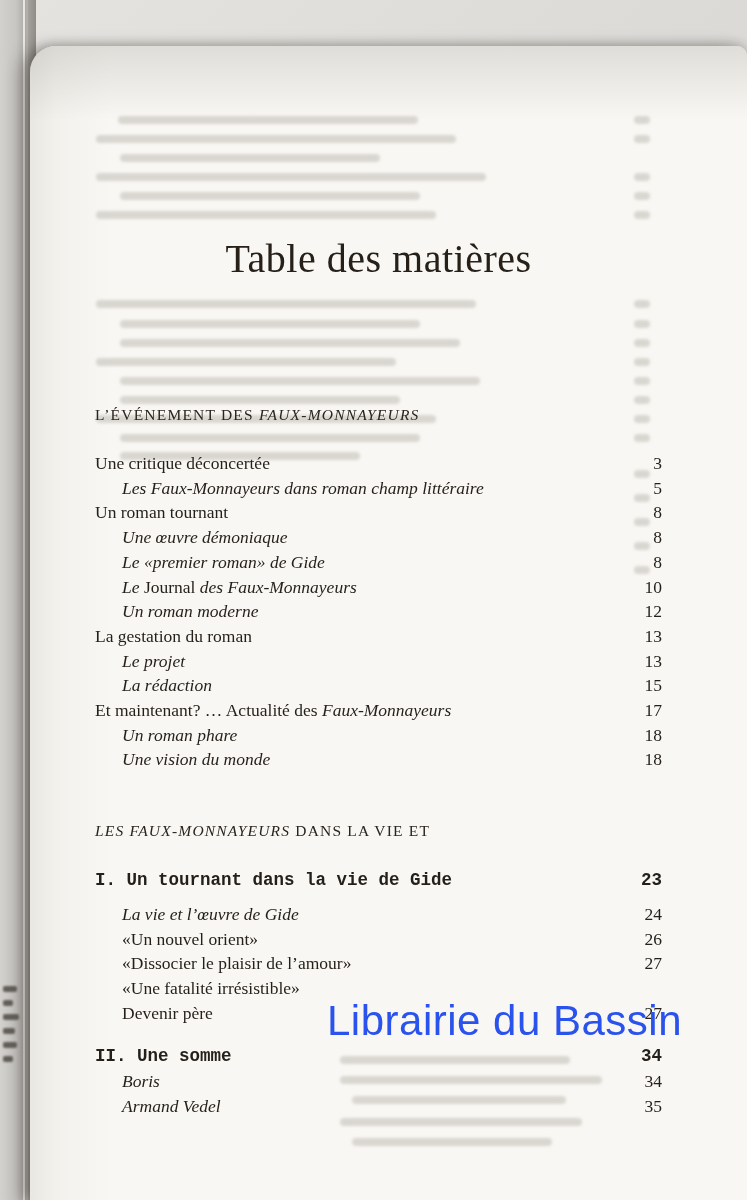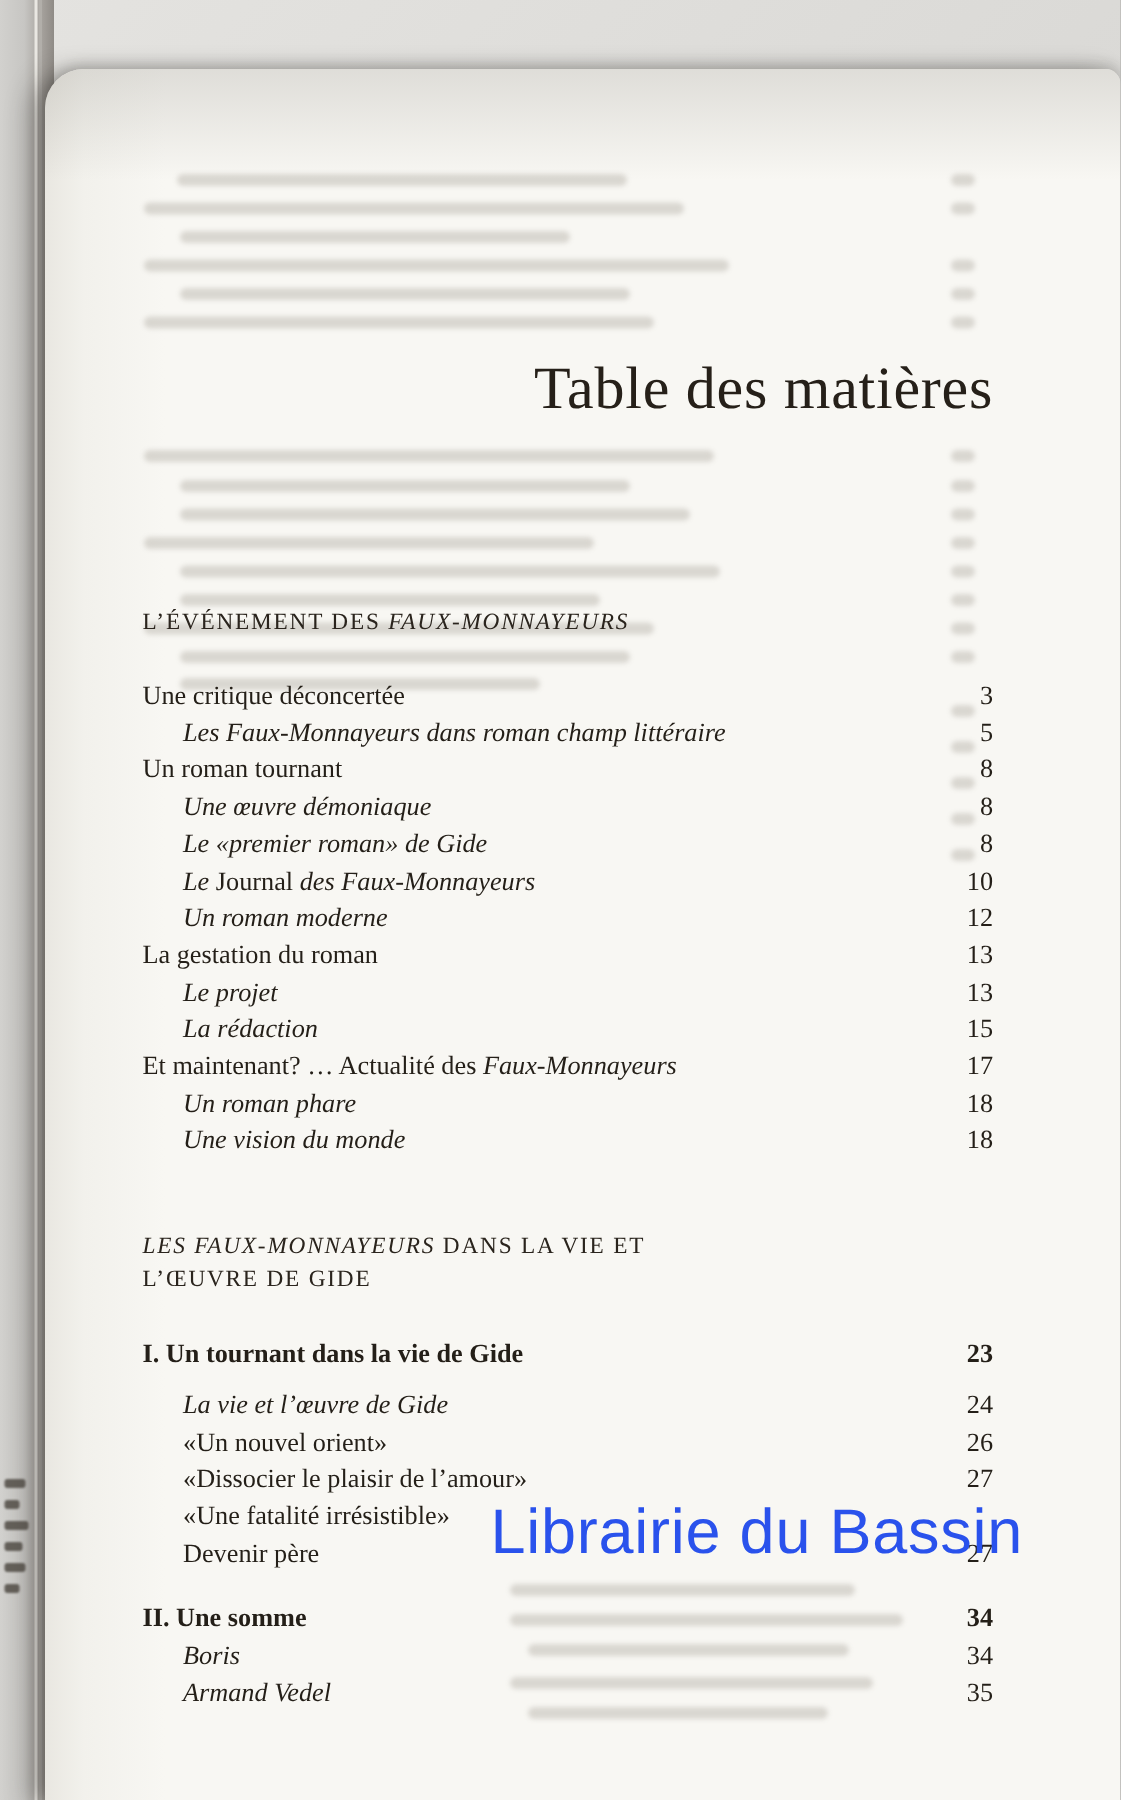--- a/index.html
+++ b/index.html
@@ -28,32 +28,32 @@
   
   .bleed{position:absolute;left:0;top:0;width:747px;height:1200px;filter:blur(1.6px);opacity:.30;pointer-events:none;}
   .bl{position:absolute;height:8px;border-radius:4px;background:#938d82;}
   
   .edge-marks{position:absolute;left:0;top:0;width:30px;height:1200px;filter:blur(.8px);opacity:.78;pointer-events:none;}
   .em{position:absolute;height:6px;border-radius:2px;background:#46413a;}
 
   .content{position:absolute;left:95px;top:0;width:567px;}
   .title{
     margin:236px 0 0;font-weight:normal;font-size:40px;line-height:1.15;
-    text-align:right;letter-spacing:.5px;color:#262019;
+    text-align:center;letter-spacing:.5px;color:#262019;
   }
   .heading{text-align:left;font-size:15.5px;letter-spacing:1.2px;line-height:22px;color:#2a241d;}
   .sec1 .heading{margin-top:122px;}
   .sec2 .heading{margin-top:48px;}
   .toc{font-size:17.5px;line-height:24.7px;}
   .sec1 .toc{margin-top:25px;}
   .sec2 .toc{margin-top:26px;}
   .row{display:flex;}
   .row .label{flex:1;}
   .row.ind1 .label{padding-left:27px;}
-  .row.bold{font-weight:bold;}
+  .row.bold{font-weight:bold;font-family:Liberation Mono, monospace;}
   .row.space-after{margin-bottom:9px;}
   .row.space-before{margin-top:19px;}
   .pagenum{width:46px;text-align:right;}
   .it{font-style:italic;}
 
   .watermark{
     position:absolute;left:327px;top:1000px;white-space:nowrap;
     font-family:"Liberation Sans","DejaVu Sans",sans-serif;
     font-size:42px;line-height:1;letter-spacing:.5px;
   }
@@ -174,21 +174,20 @@
             </div>
             <div class="row ind1">
               <span class="label"><span class="it">Une vision du monde</span></span>
               <span class="pagenum">18</span>
             </div>
           </div>
         </div>
         <div class="section sec2">
           <div class="heading">
             <div><span class="it">LES FAUX-MONNAYEURS</span><span> DANS LA VIE ET</span></div>
-            <div><span>L’ŒUVRE DE GIDE</span></div>
           </div>
           <div class="toc">
             <div class="row bold space-after">
               <span class="label"><span>I. Un tournant dans la vie de Gide</span></span>
               <span class="pagenum">23</span>
             </div>
             <div class="row ind1">
               <span class="label"><span class="it">La vie et l’œuvre de Gide</span></span>
               <span class="pagenum">24</span>
             </div>

